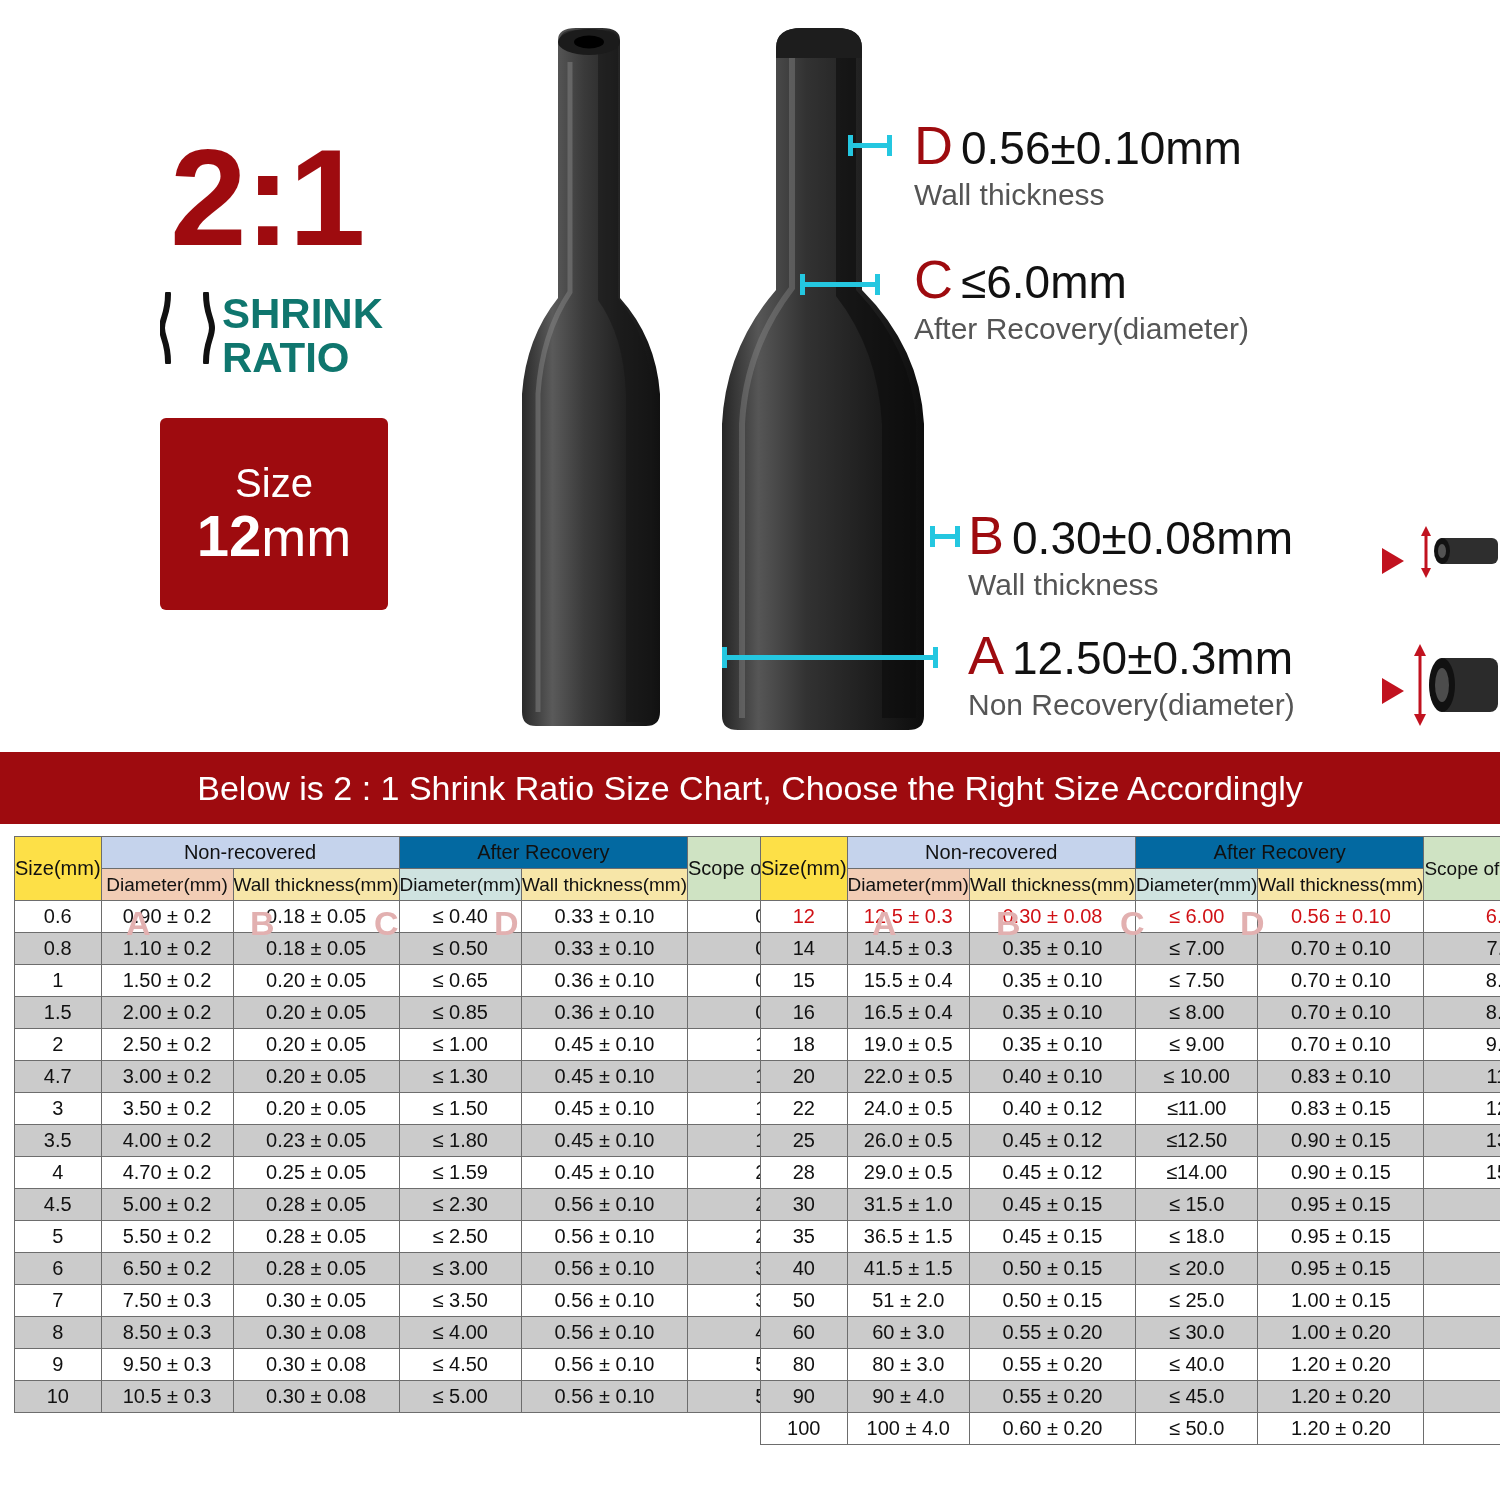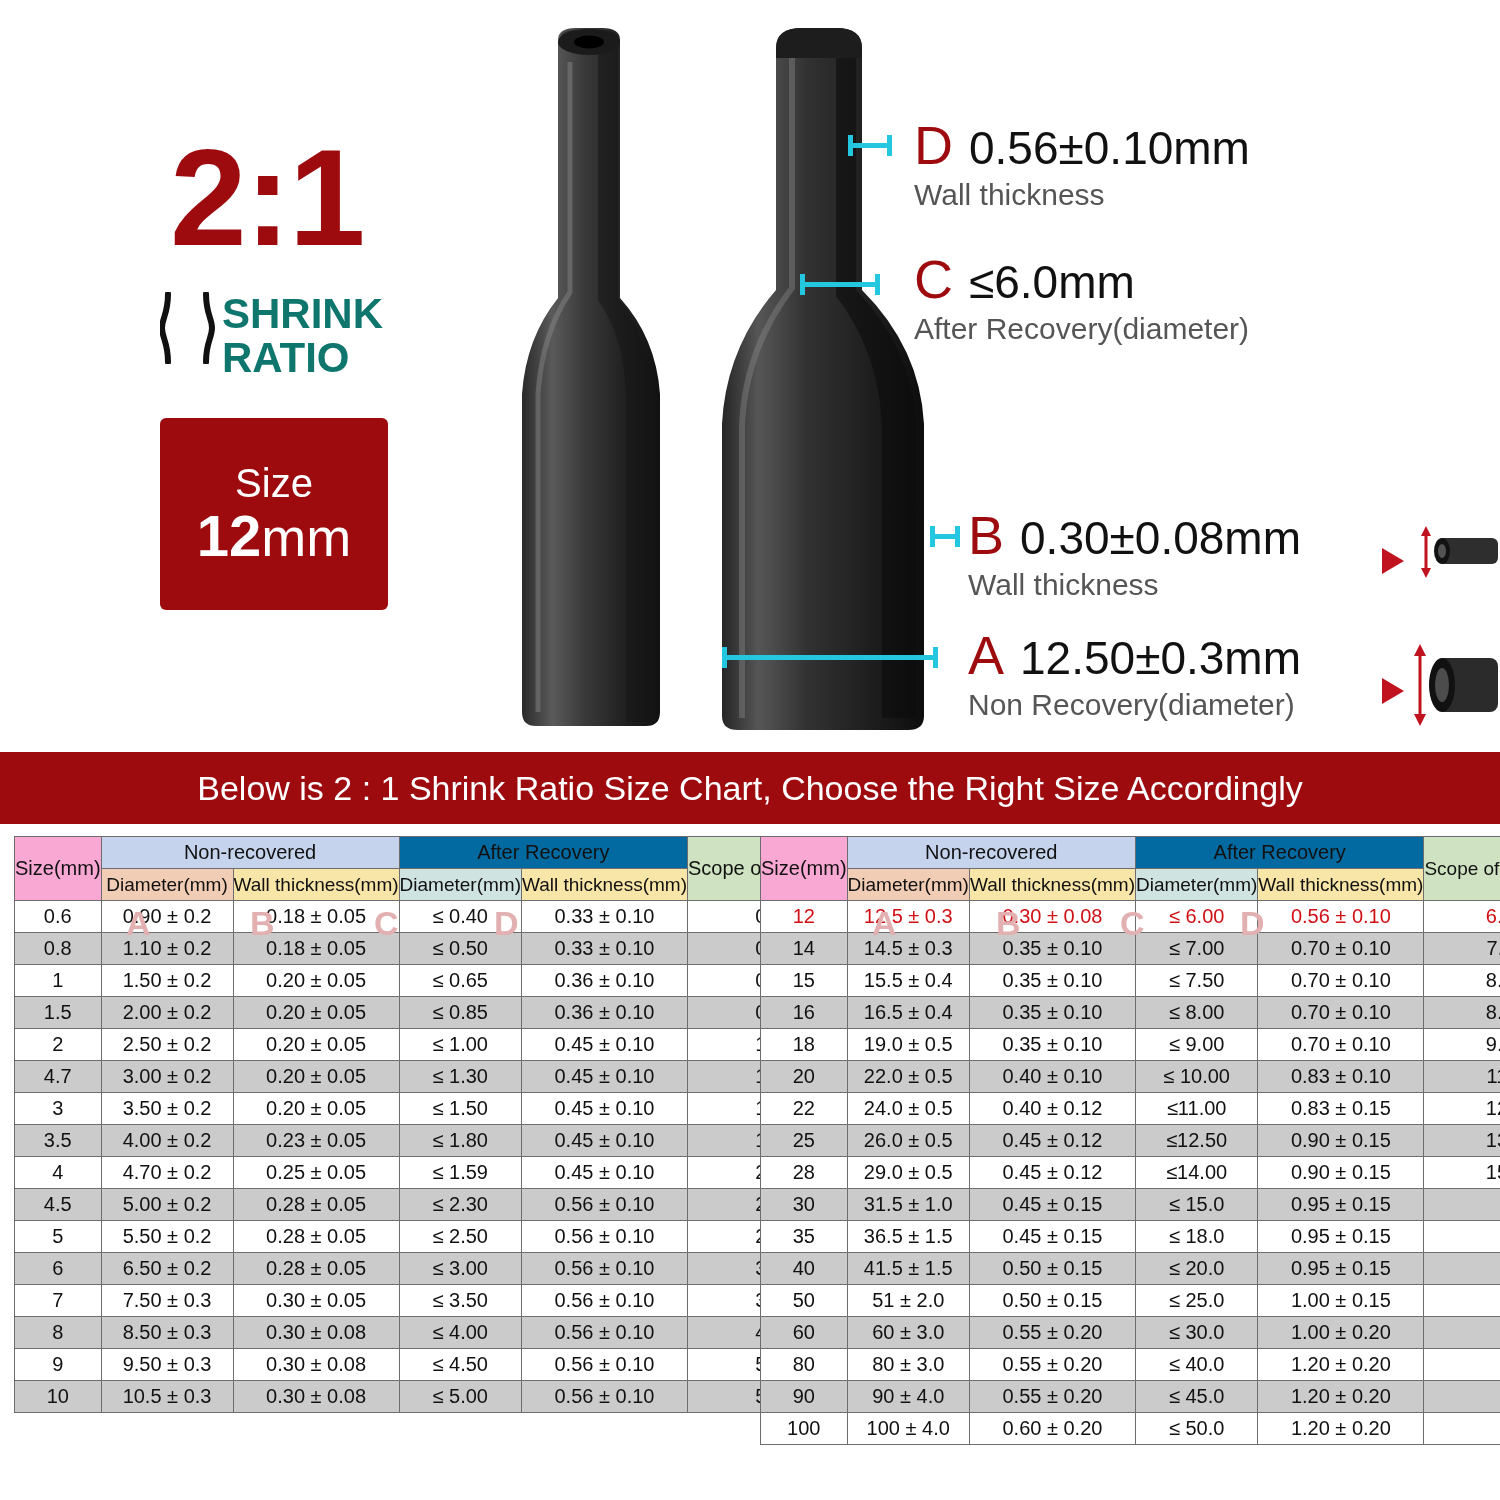--- a/index.html
+++ b/index.html
@@ -40,21 +40,21 @@
   .tube-a{left:498px;top:22px;}
   .tube-b{left:706px;top:18px;}
 
   
   .mlabel{position:absolute;}
   .mlabel .letter{
     color:#9e0b0f;font-size:54px;font-weight:normal;line-height:1;
     display:inline-block;vertical-align:baseline;
   }
   .mlabel .val{
-    color:#111;font-size:46px;line-height:1;display:inline-block;margin-left:16px;
+    color:#111;font-size:46px;line-height:1;display:inline-block;margin-left:8px;
   }
   .mlabel .sub{
     color:#555;font-size:30px;line-height:1;margin-top:8px;display:block;
   }
   .leader{position:absolute;background:#24c7e0;height:5px;}
   .leader .cap-l,.leader .cap-r{position:absolute;top:-8px;width:5px;height:21px;background:#24c7e0;}
   .leader .cap-l{left:0;} .leader .cap-r{right:0;}
 
   
   .xsec{position:absolute;}
@@ -81,21 +81,21 @@
   }
   table.size-chart td,table.size-chart th{
     border:1px solid #6d6d6d;
     text-align:center;
     padding:0;
     height:31px;
     font-weight:normal;
     white-space:nowrap;
     overflow:hidden;
   }
-  .h-size{background:#f9a8d4;}
+  .h-size{background:#fde047;}
   .h-nonrec{background:#c5d3ec;}
   .h-after{background:#0369a1;}
   .h-scope{background:#cfe3c3;}
   .h-diam{background:#f2cdb5;}
   .h-wall{background:#f7e6a8;}
   .h-diam2{background:#cfe3e0;}
   .h-wall2{background:#f7e6a8;}
   .row-grey td{background:#cbcbcb;}
   .row-white td{background:#ffffff;}
   .row-hi td{color:#d01014;border-color:#d01014;background:#ffffff;}

